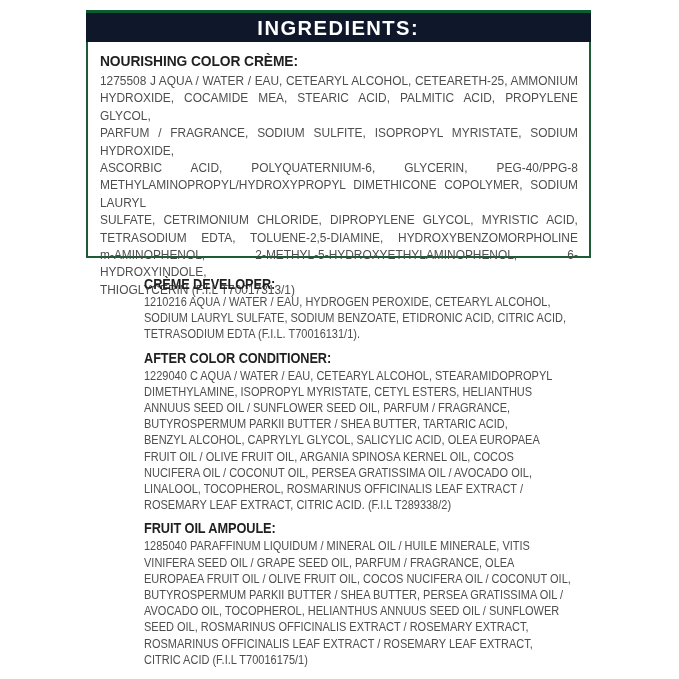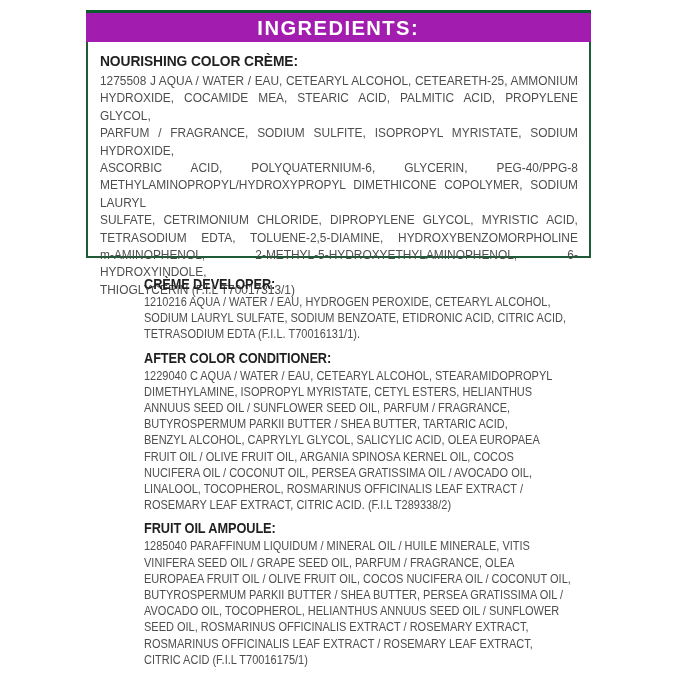--- a/index.html
+++ b/index.html
@@ -12,21 +12,21 @@
     overflow: hidden;
   }
   
   .green-bar {
     position: absolute;
     left: 86px;
     top: 10px;
     width: 505px;
     height: 32px;
     box-sizing: border-box;
-    background: #a21caf;
+    background: #0f172a;
     border-top: 3px solid #0B5C2E;
     display: flex;
     align-items: center;
     justify-content: center;
   }
   .green-bar span {
     color: #ffffff;
     font-weight: bold;
     font-size: 21px;
     letter-spacing: 1.5px;

